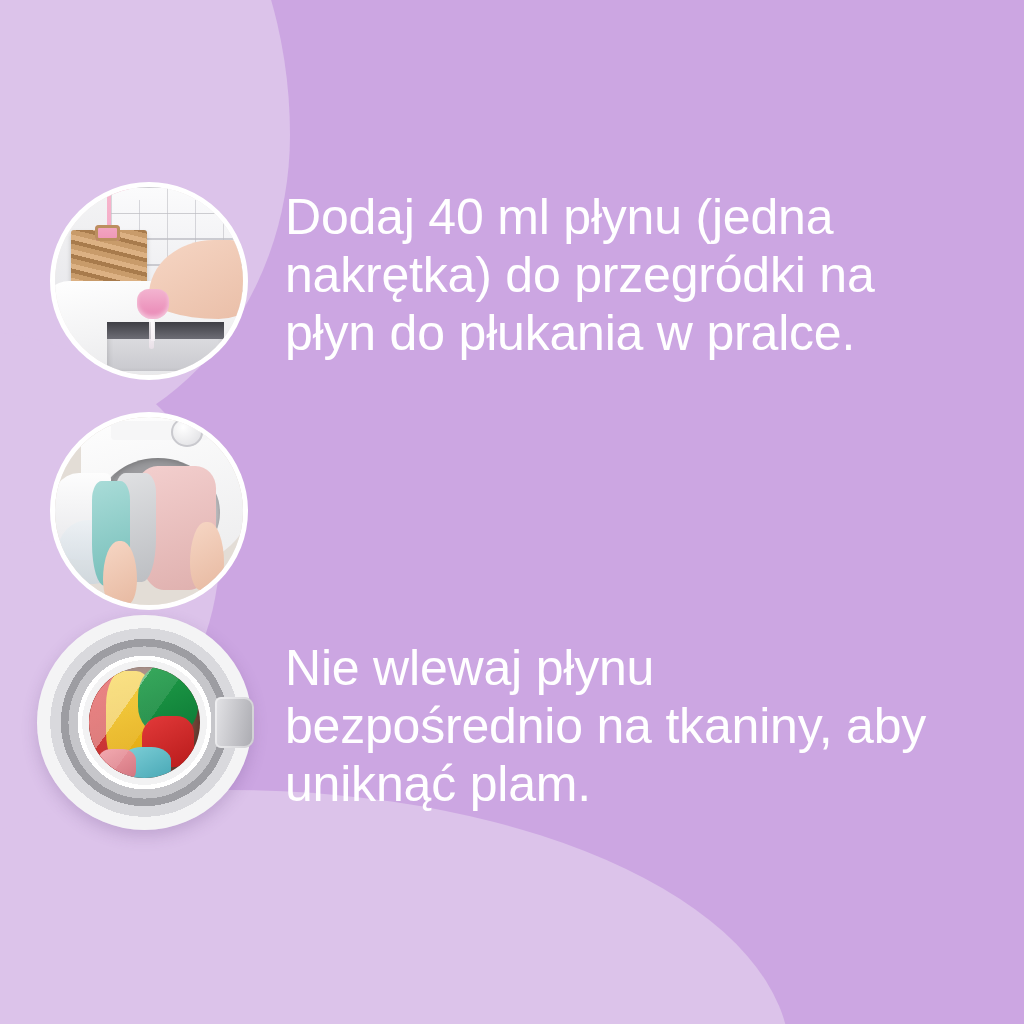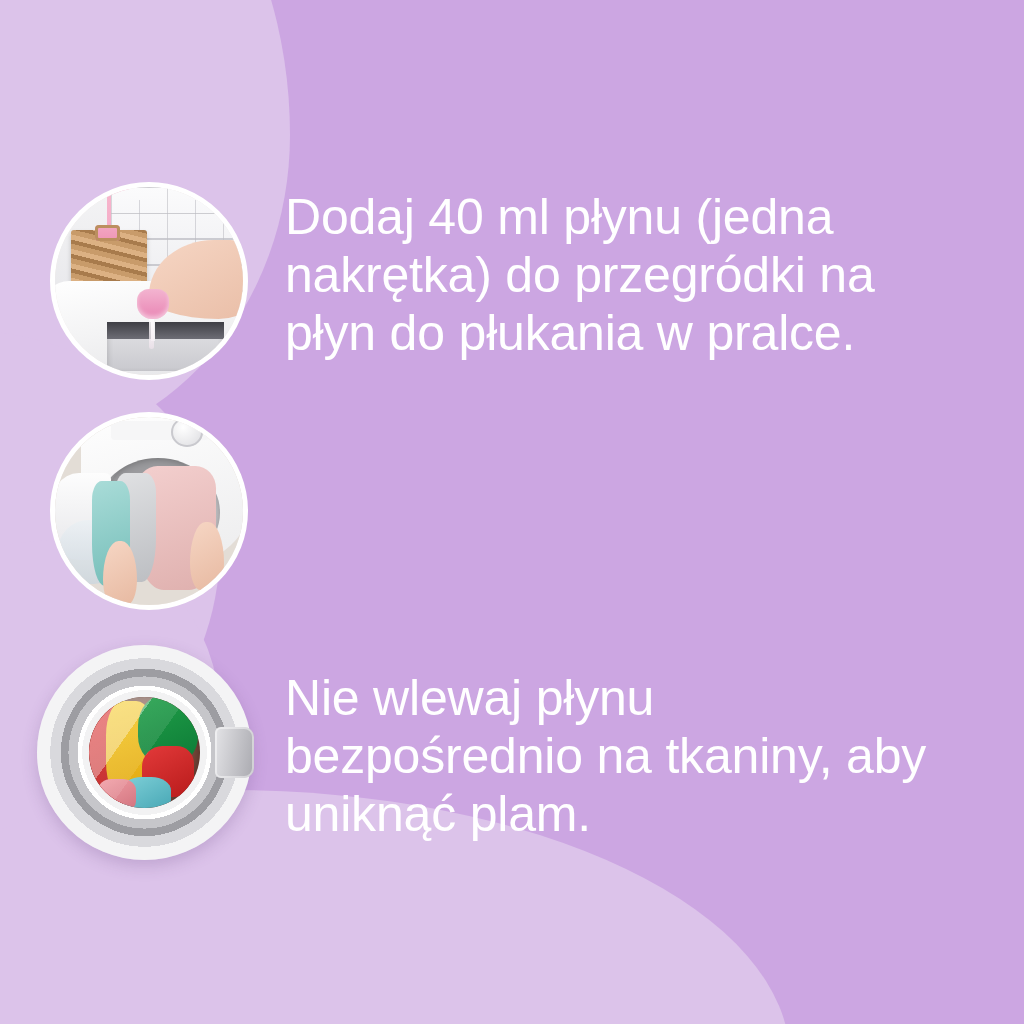--- a/index.html
+++ b/index.html
@@ -63,21 +63,21 @@
   }
   .step {
     position: absolute;
     left: 0;
     width: 1024px;
     display: flex;
     align-items: flex-start;
   }
   .step-1 { top: 182px; }
   .step-2 { top: 412px; }
-  .step-3 { top: 645px; }
+  .step-3 { top: 615px; }
 
   .thumb-slot {
     position: relative;
     width: 285px;
     flex: 0 0 285px;
     display: flex;
     justify-content: center;
   }
 
   .thumb {

